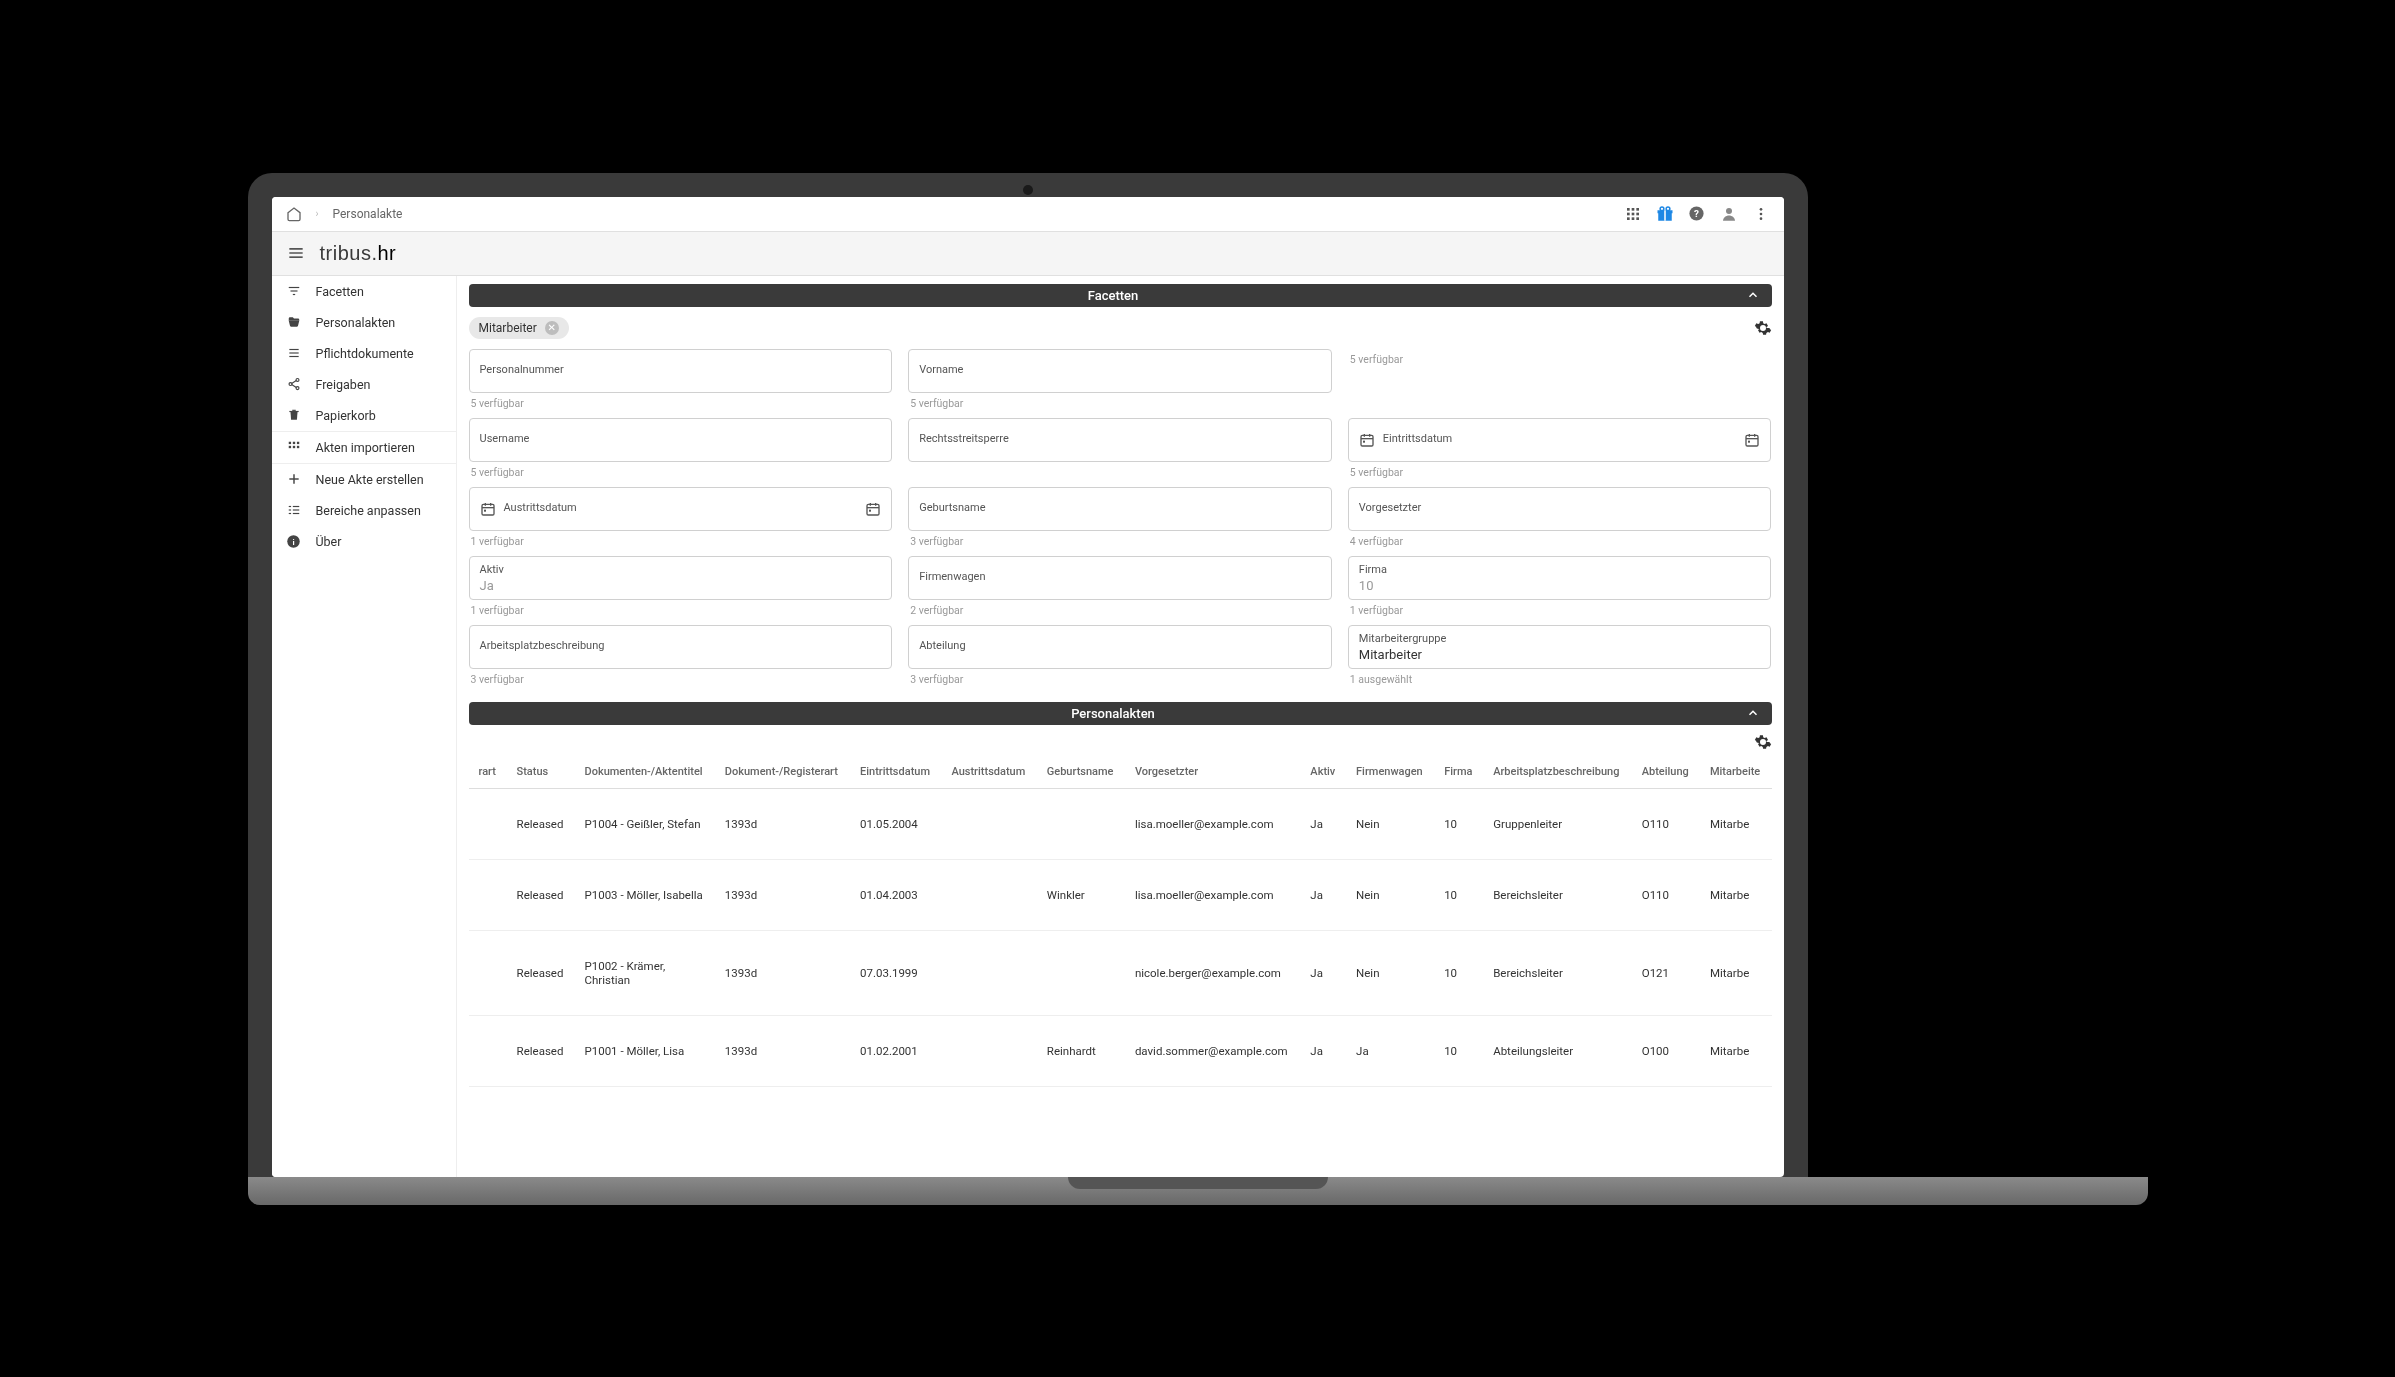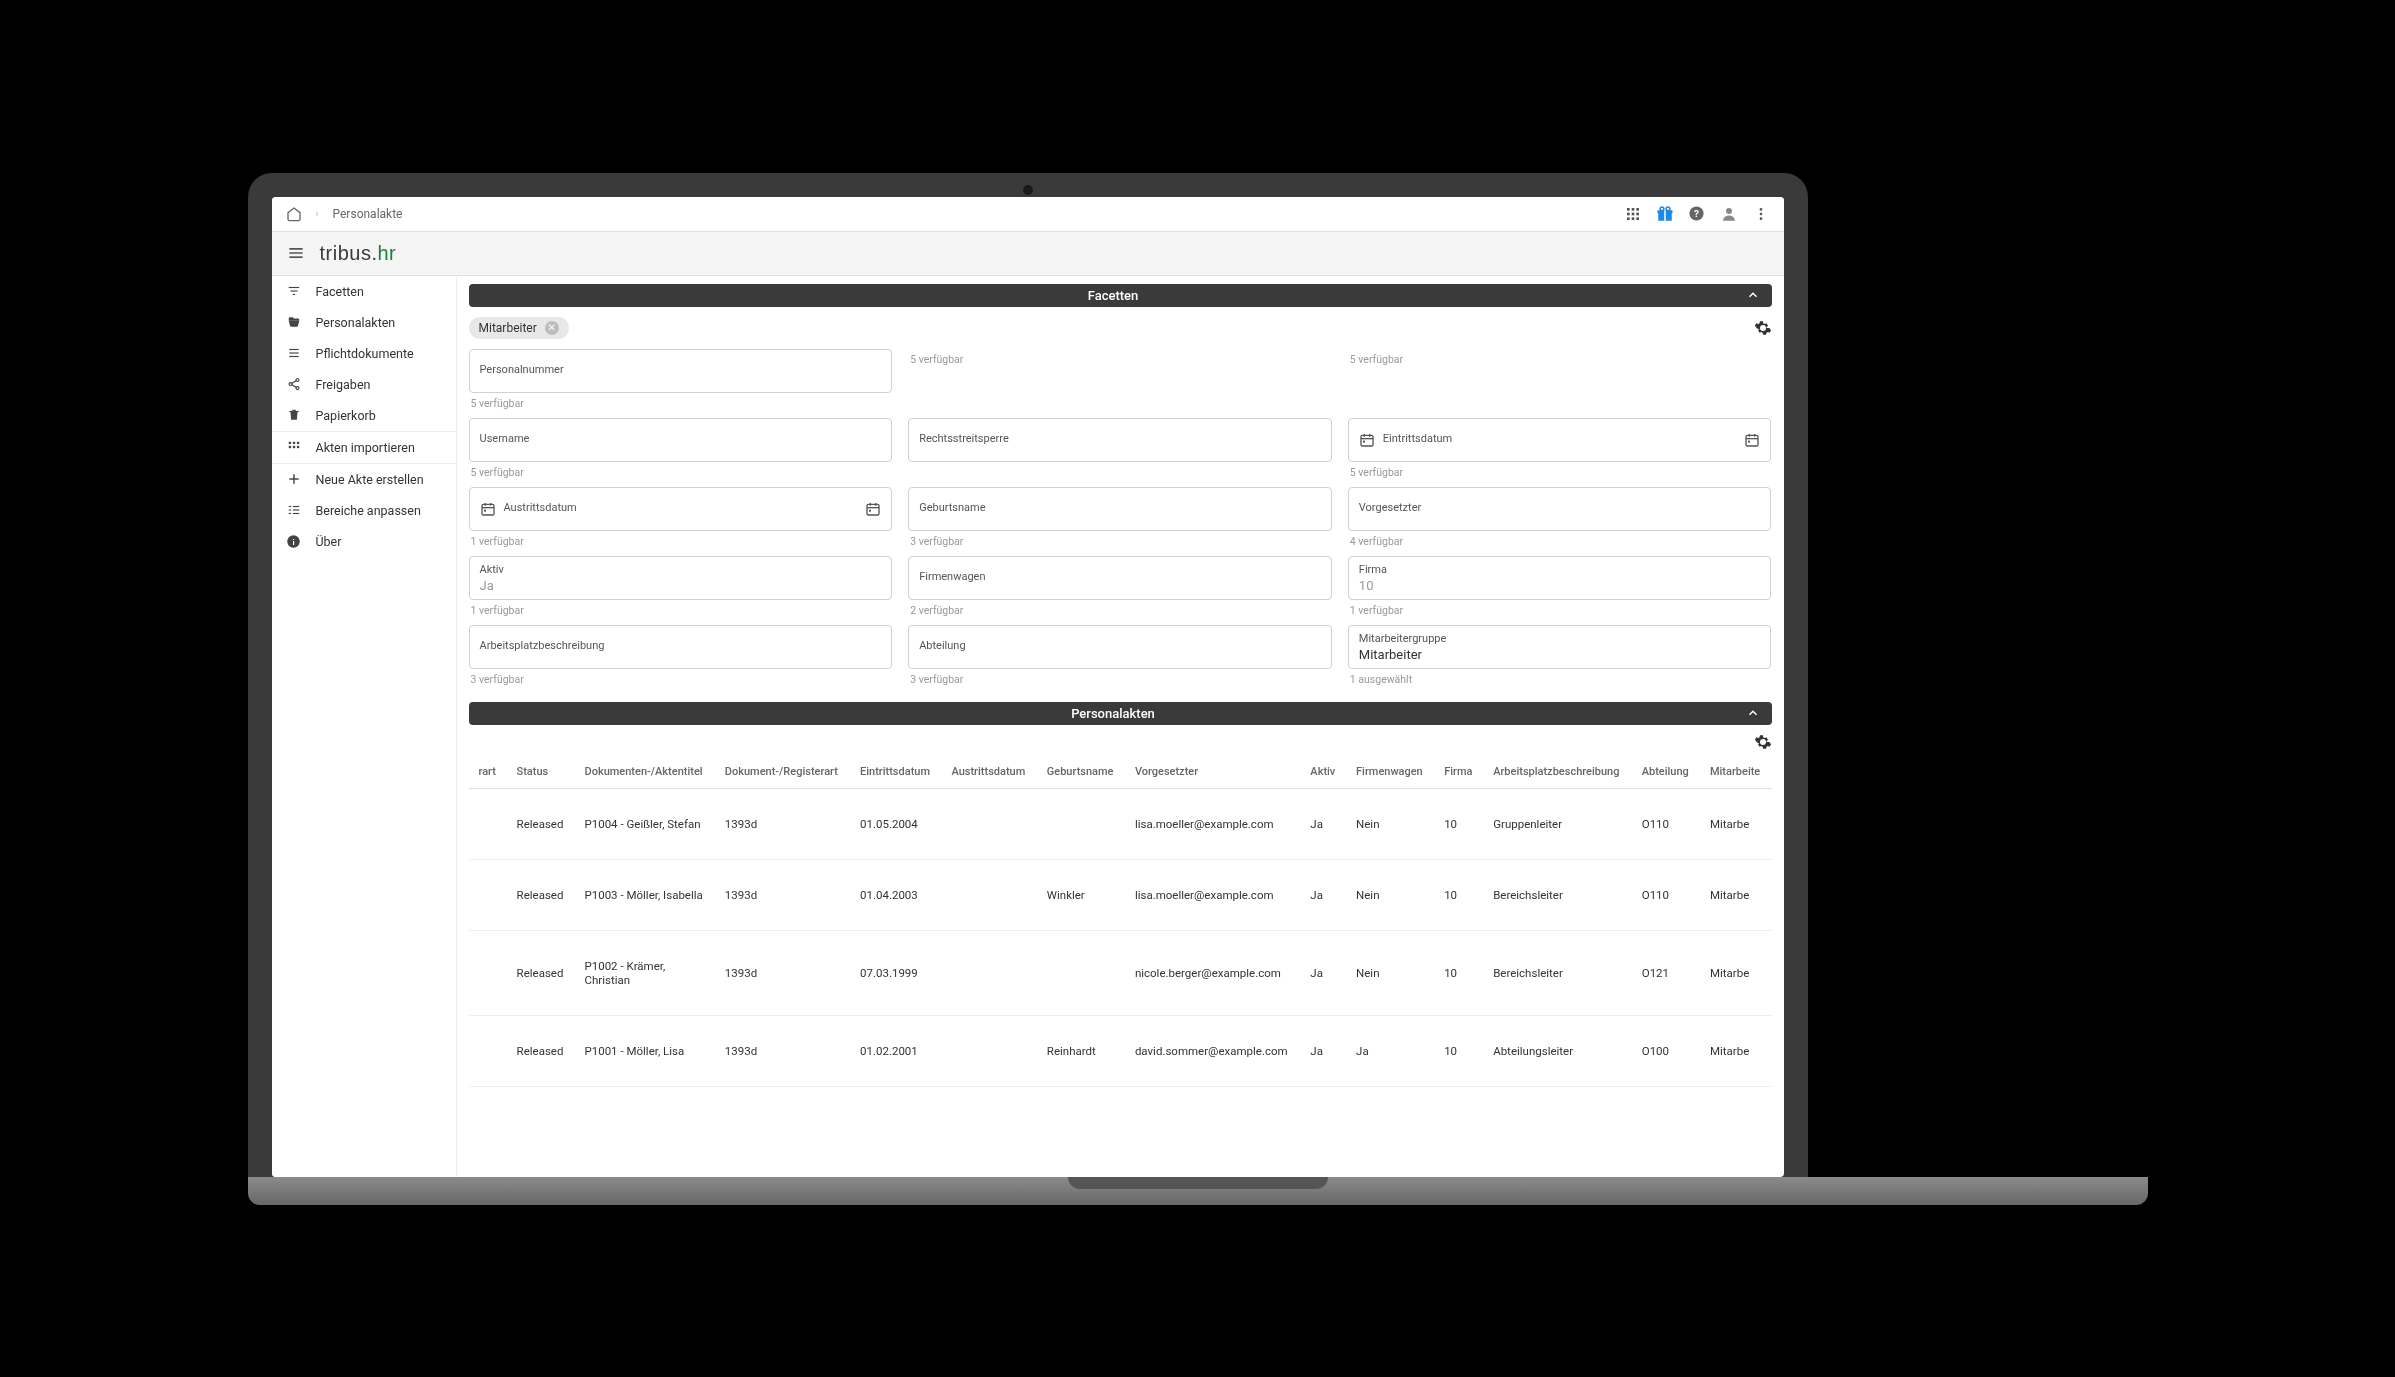--- a/index.html
+++ b/index.html
@@ -11,21 +11,21 @@
 .laptop-base::before { content: ""; position: absolute; top: 0; left: 50%; transform: translateX(-50%); width: 260px; height: 12px; background: #555; border-radius: 0 0 12px 12px; }
 
 .topbar { display: flex; align-items: center; justify-content: space-between; padding: 8px 14px; border-bottom: 1px solid #e0e0e0; background: #fff; }
 .topbar-left { display: flex; align-items: center; gap: 14px; color: #666; }
 .breadcrumb-sep { color: #bbb; font-size: 10px; }
 .topbar-right { display: flex; align-items: center; gap: 14px; }
 .topbar-right .ic { width: 18px; height: 18px; display: flex; align-items: center; justify-content: center; color: #555; cursor: pointer; }
 
 .subhead { display: flex; align-items: center; gap: 14px; padding: 10px 14px; background: #f5f5f5; border-bottom: 1px solid #e0e0e0; }
 .logo { font-size: 20px; font-weight: 500; letter-spacing: 0.5px; color: #3a3a3a; font-family: "Segoe UI", Arial, sans-serif; }
-.logo .hr { color: #15803d; }
+.logo .hr { color: #000000; }
 
 .main { display: flex; flex: 1; overflow: hidden; }
 .sidebar { width: 185px; background: #fff; border-right: 1px solid #eee; }
 .side-item { display: flex; align-items: center; gap: 14px; padding: 8px 14px; color: #333; cursor: pointer; font-size: 12.5px; }
 .side-item.sep { border-top: 1px solid #eee; border-bottom: 1px solid #eee; }
 .side-icon { width: 16px; display: flex; justify-content: center; color: #444; }
 
 .content { flex: 1; overflow-y: auto; padding: 0 12px 12px 12px; }
 .section-header { background: #3a3a3a; color: #fff; padding: 4px 12px; border-radius: 4px; display: flex; align-items: center; justify-content: space-between; margin-top: 8px; font-size: 13px; }
 .section-header .title { flex: 1; text-align: center; font-weight: 500; }
@@ -258,20 +258,23 @@
         </div>
 
         <div class="facet-grid" id="facet-grid">
                 <div class="facet-field">
                   <div class="field-box">
                     <div class="field-label">Personalnummer</div>
                   </div>
                   <div class="field-hint">5 verfügbar</div>
                 </div>
                 <div class="facet-field">
+                  <div class="field-box">
+                    <div class="field-label">Vorname</div>
+                  </div>
                   <div class="field-hint">5 verfügbar</div>
                 </div>
                 <div class="facet-field">
                   <div class="field-hint">5 verfügbar</div>
                 </div>
                 <div class="facet-field">
                   <div class="field-box">
                     <div class="field-label">Username</div>
                   </div>
                   <div class="field-hint">5 verfügbar</div>

